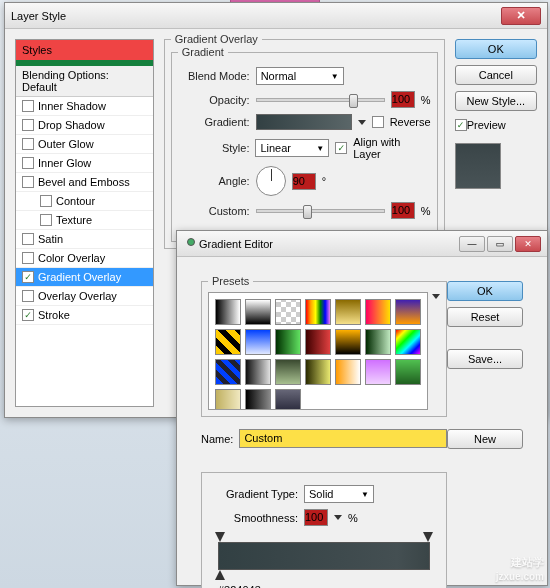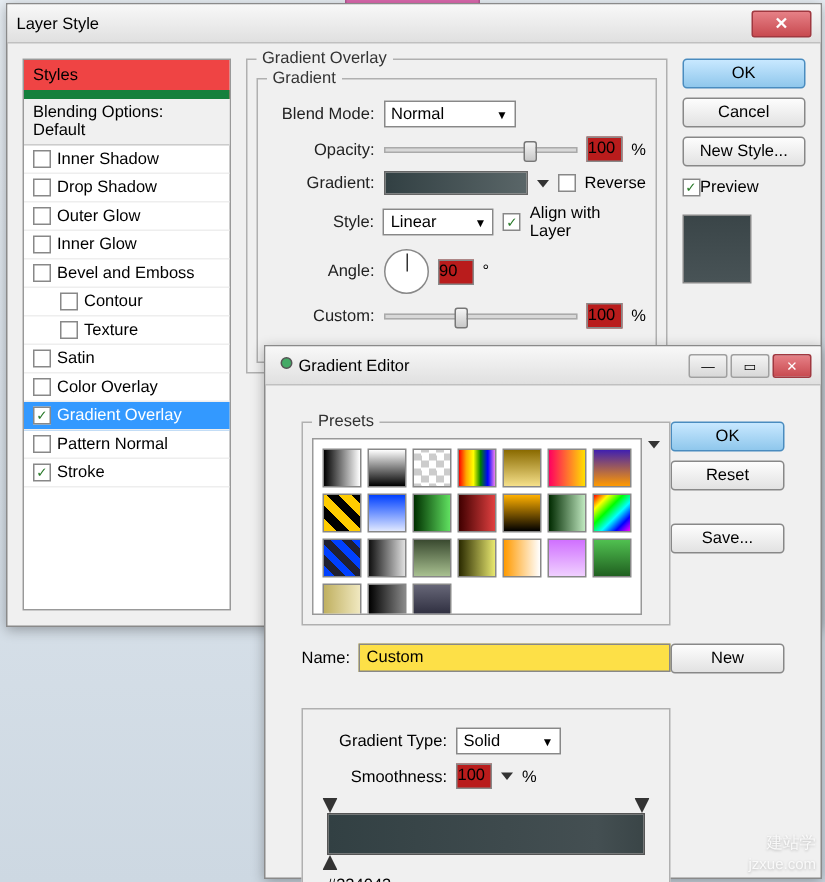--- a/index.html
+++ b/index.html
@@ -30,21 +30,21 @@
 .grad-bar{height:16px;border:1px solid #666;background:linear-gradient(to right,#324043,#5a6668)}
 .angle-dial{width:30px;height:30px;border:1px solid #888;border-radius:50%;background:#fff;position:relative}
 .angle-dial::after{content:"";position:absolute;left:50%;top:2px;width:1px;height:12px;background:#333}
 .presets{background:#fff;border:1px solid #999;padding:6px;height:118px;display:flex;flex-wrap:wrap;gap:4px;align-content:flex-start;overflow:hidden}
 .sw{width:26px;height:26px;border:1px solid #888;flex-shrink:0}
 .name-input{flex:1;height:19px;border:1px solid #888;background:#fde047;padding:0 4px;line-height:17px}
 .grad-editor-bar{height:28px;border:1px solid #555;background:linear-gradient(to right,#324043,#444f52 85%,#3a4547);position:relative;margin:0 10px}
 .stop-top{position:absolute;top:-11px;width:10px;height:10px;background:#333;clip-path:polygon(0 0,100% 0,50% 100%)}
 .stop-bot{position:absolute;bottom:-11px;width:10px;height:10px;background:#333;clip-path:polygon(50% 0,100% 100%,0 100%)}
 .preview-sw{width:46px;height:46px;border:1px solid #888;background:linear-gradient(to bottom,#3a4548,#485356)}
-.watermark{position:absolute;right:6px;bottom:6px;color:#fff;opacity:.6;font-size:20px;font-weight:normal;text-shadow:0 1px 2px rgba(0,0,0,.4);pointer-events:none;text-align:right}
+.watermark{position:absolute;right:6px;bottom:6px;color:#fff;opacity:.6;font-size:20px;font-weight:bold;text-shadow:0 1px 2px rgba(0,0,0,.4);pointer-events:none;text-align:right}
 .watermark .u{font-size:10px;display:block}
 .tri{width:0;height:0;border-left:4px solid transparent;border-right:4px solid transparent;border-top:5px solid #333;display:inline-block}
 .circ{width:8px;height:8px;border-radius:50%;background:#4a6;margin-left:4px;border:1px solid #555}
 .pink{position:absolute;top:-20px;left:230px;width:90px;height:40px;background:#db5ca8;border:1px solid #b04a8a;opacity:.9}
 </style>
 </head>
 <body>
 
 <div class="pink"></div>
 
@@ -98,21 +98,21 @@
           <div class="style-item">
             <span class="cb"></span>
             <span>Color Overlay</span>
           </div>
           <div class="style-item selected">
             <span class="cb checked"></span>
             <span>Gradient Overlay</span>
           </div>
           <div class="style-item">
             <span class="cb"></span>
-            <span>Pattern Normal</span>
+            <span>Overlay Overlay</span>
           </div>
           <div class="style-item">
             <span class="cb checked"></span>
             <span>Stroke</span>
           </div>
         </div>
     </div>
 
     <div style="flex:1">
       <div class="panel" style="height:210px">

